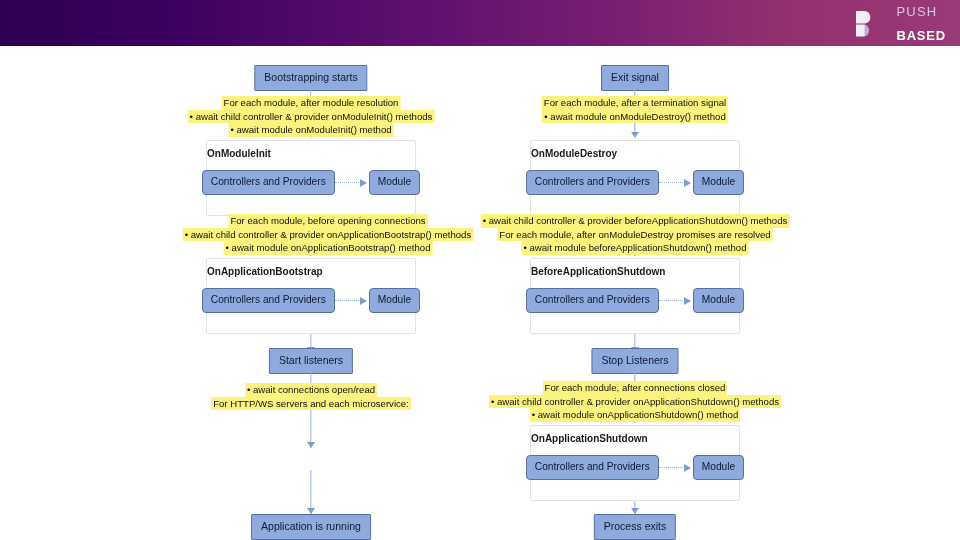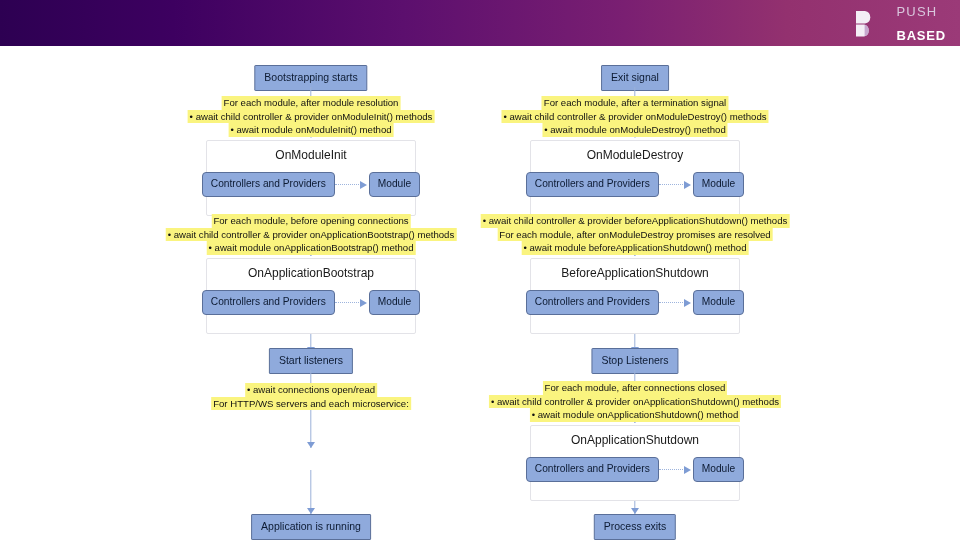--- a/index.html
+++ b/index.html
@@ -96,25 +96,26 @@
 
   
   .group {
     position: absolute;
     transform: translateX(-50%);
     background: #ffffff;
     border: 1px solid #e3e3e8;
     border-radius: 2px;
   }
   .group-title {
-    text-align: center;
-    font-size: 12px;
+    text-align: left;
+    font-size: 10px;
     color: #1a1a1a;
     padding-top: 8px;
     line-height: 1;
+    font-weight: bold;
   }
   .group-row {
     display: flex;
     align-items: center;
     justify-content: center;
     margin-top: 11px;
   }
   .chip {
     background: #8faadc;
     border: 1px solid #5a6f99;
@@ -202,21 +203,21 @@
           <div class="dashes"></div>
             <div class="head"></div>
         </div>
         <div class="chip">Module</div>
       </div>
     </div>
 
     <div class="conn" style="left:311px; top:170px; height:40px;"></div>
     <div class="conn-head" style="left:311px; top:204px;"></div>
 
-    <div class="note" style="left:311px; top:168px;">
+    <div class="note" style="left:328px; top:168px;">
       <div><span>For each module, before opening connections</span></div>
       <div><span>• await child controller &amp; provider onApplicationBootstrap() methods</span></div>
       <div><span>• await module onApplicationBootstrap() method</span></div>
     </div>
 
     <div class="group" style="left:311px; top:212px; width:210px; height:76px;">
       <div class="group-title">OnApplicationBootstrap</div>
       <div class="group-row">
         <div class="chip">Controllers and Providers</div>
         <div class="dotted-link">
@@ -249,21 +250,20 @@
 
   <div class="col" id="col-right">
 
     <div class="node" style="left:155px; top:19px;text-align:center;">Exit signal</div>
 
     <div class="conn" style="left:155px; top:41px; height:47px;"></div>
     <div class="conn-head" style="left:155px; top:86px;"></div>
 
     <div class="note" style="left:155px; top:50px;">
       <div><span>For each module, after a termination signal</span></div>
-      <div><span>• await child controller &amp; provider onModuleDestroy() methods</span></div>
       <div><span>• await module onModuleDestroy() method</span></div>
     </div>
 
     <div class="group" style="left:155px; top:94px; width:210px; height:76px;">
       <div class="group-title">OnModuleDestroy</div>
       <div class="group-row">
         <div class="chip">Controllers and Providers</div>
         <div class="dotted-link">
           <div class="dashes"></div>
             <div class="head"></div>

